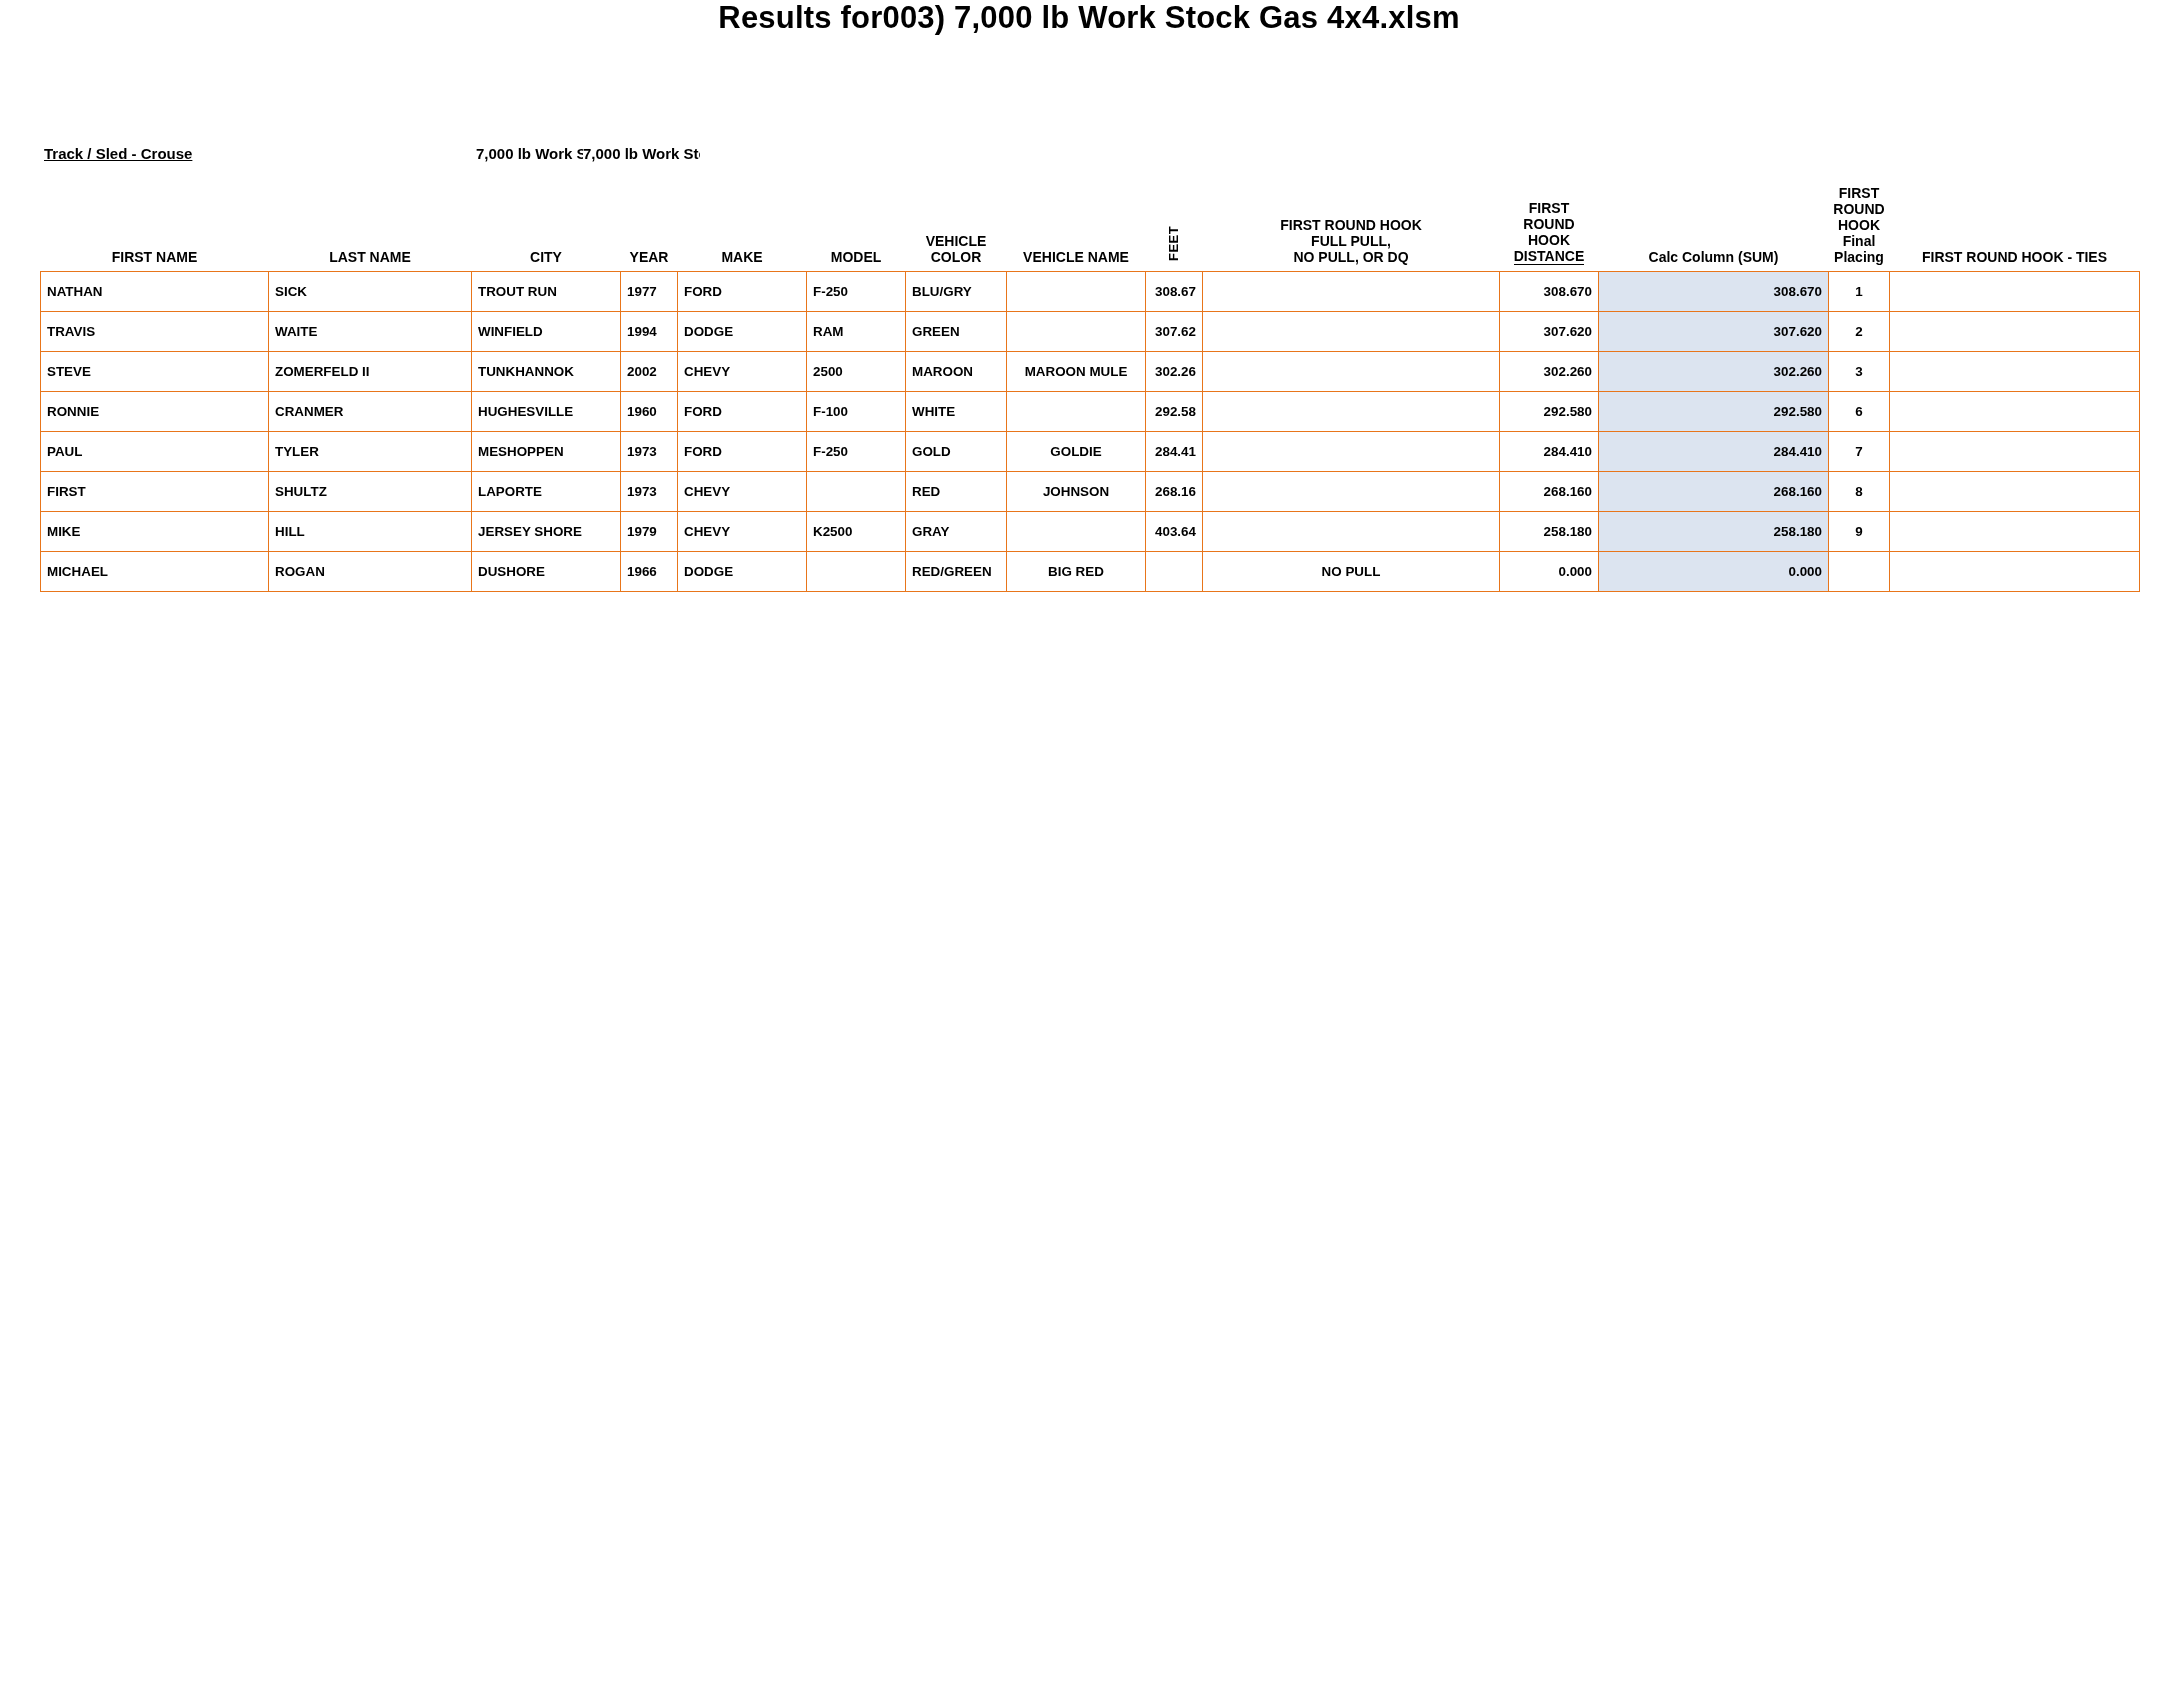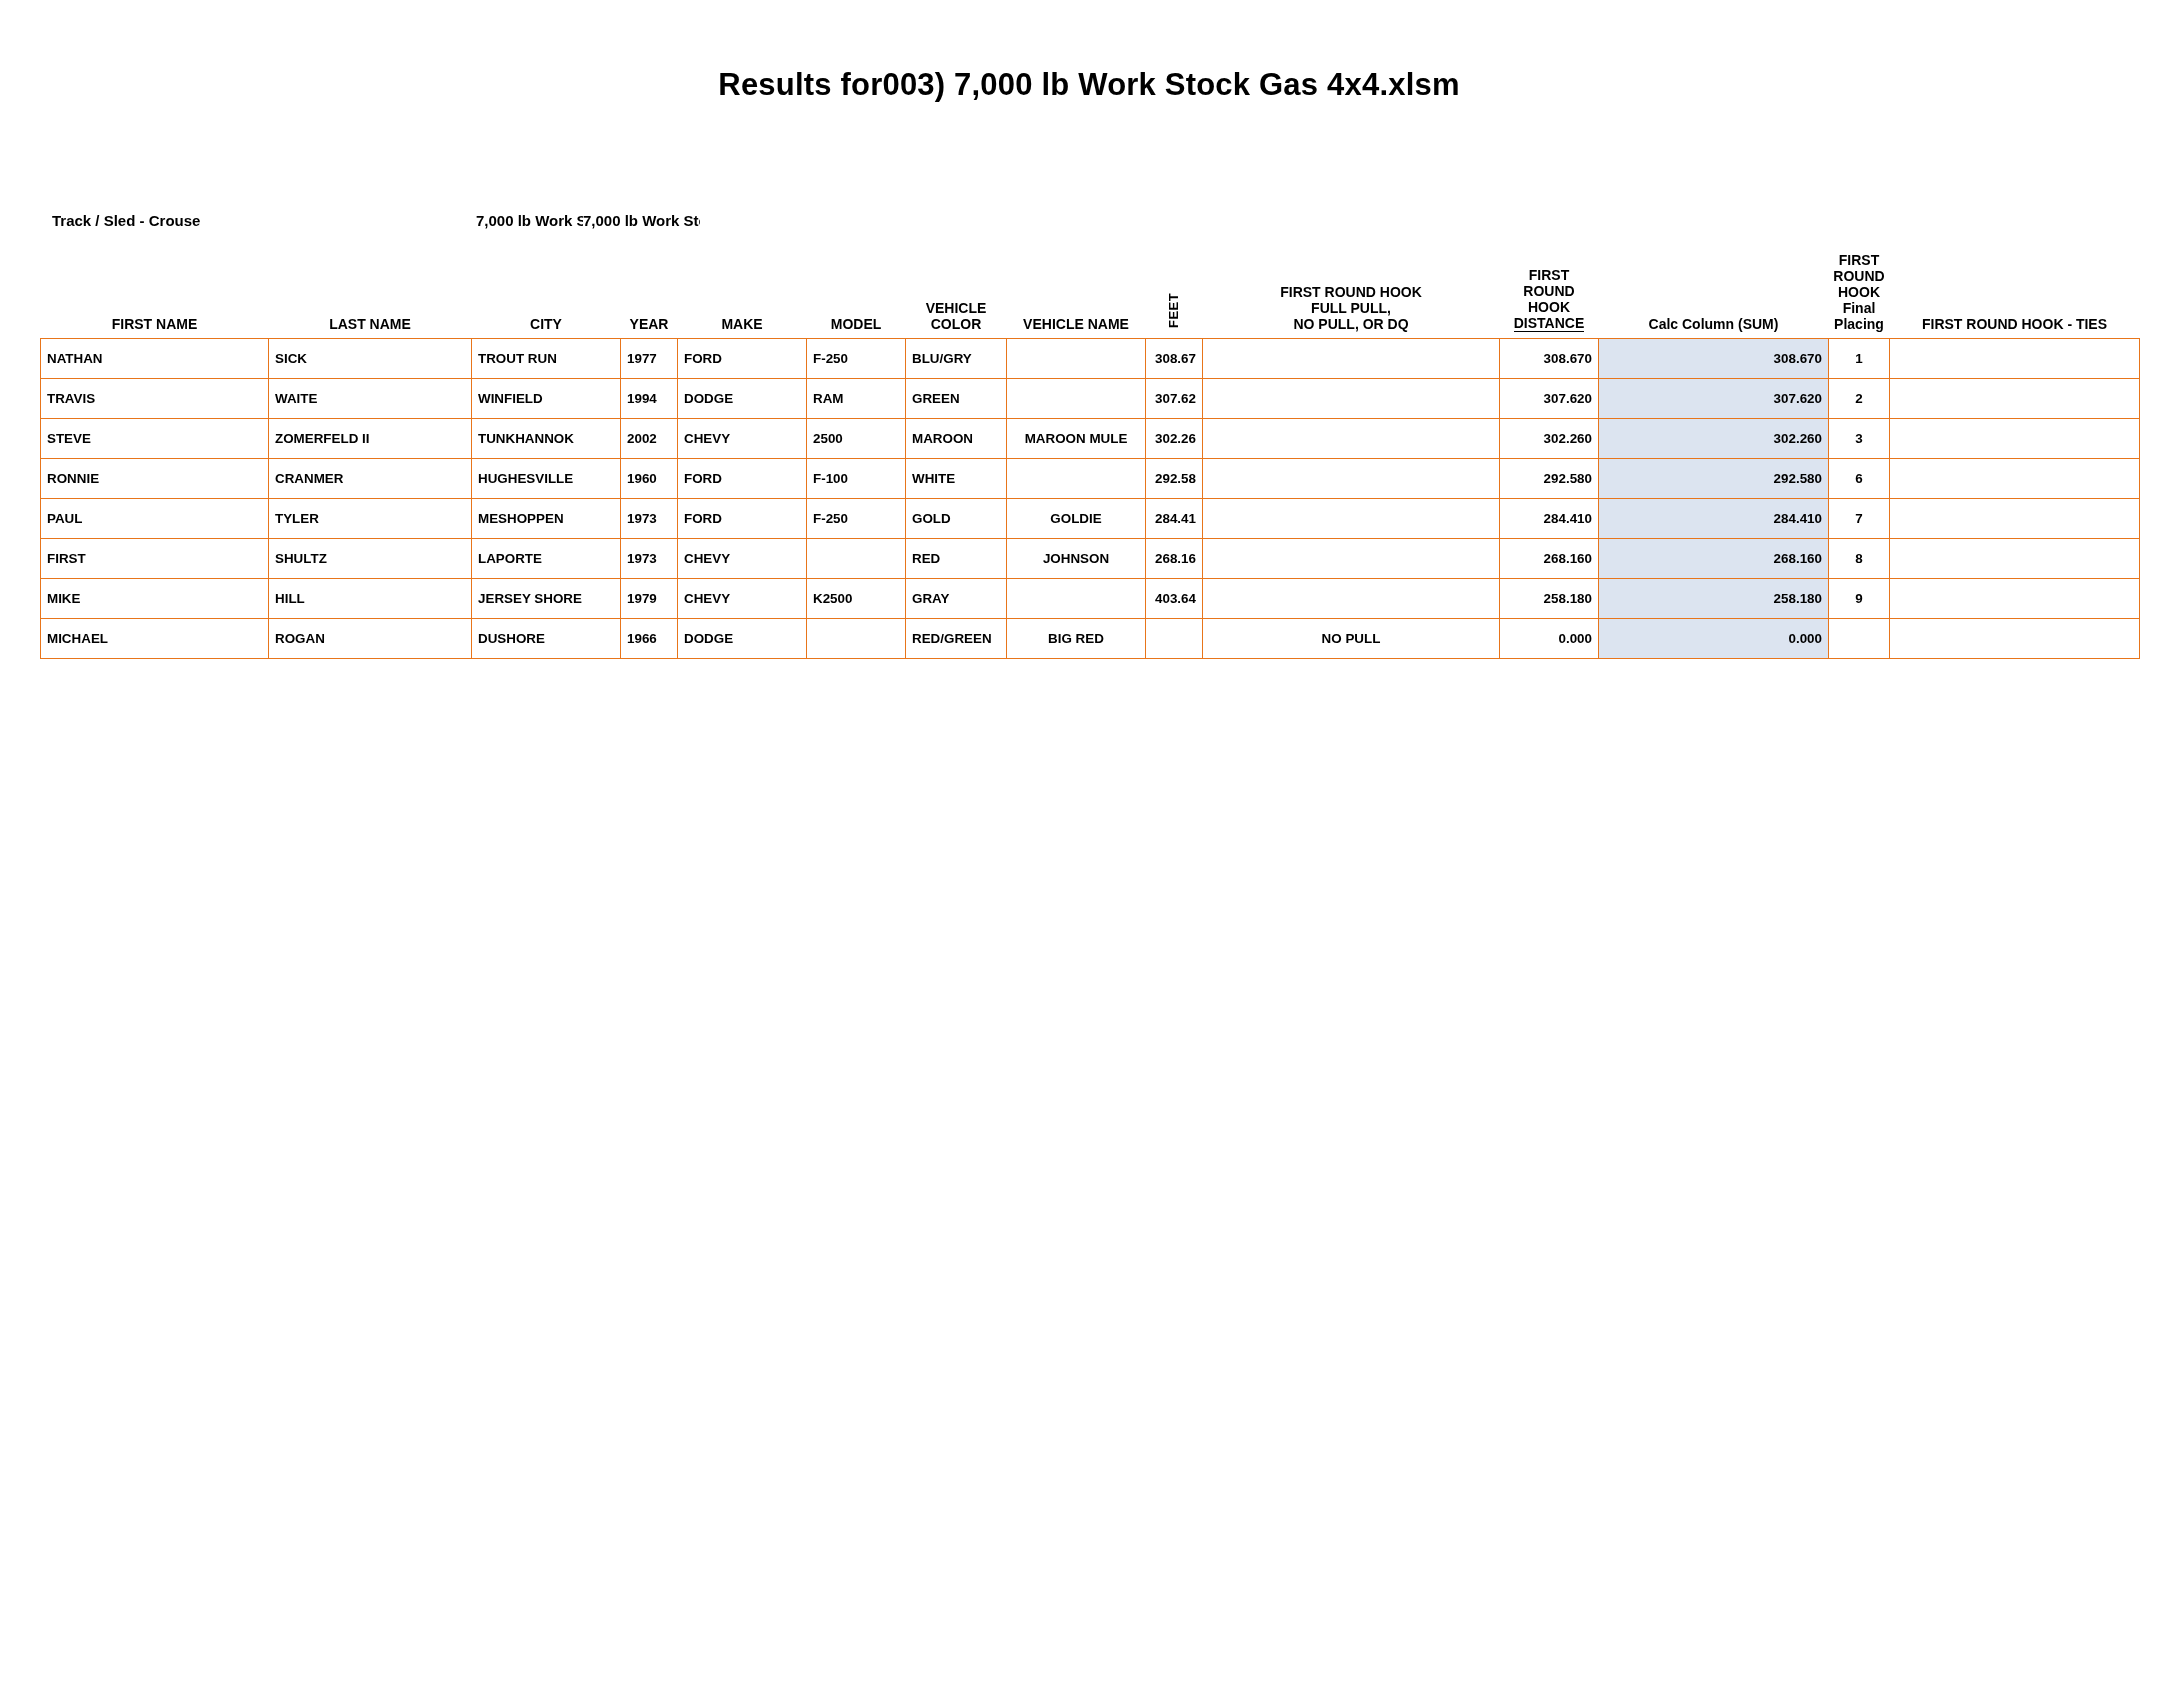--- a/index.html
+++ b/index.html
@@ -20,37 +20,37 @@
     width: 2178px;
     height: 1683px;
     box-sizing: border-box;
     padding: 0;
   }
   .doc-title {
     text-align: center;
     font-size: 31px;
     font-weight: bold;
     letter-spacing: 0.2px;
-    margin-top: 67px;
     font-family: "Liberation Sans", sans-serif;
   }
   .meta-row {
     position: relative;
     height: 24px;
     margin-top: 109px;
     margin-left: 40px;
     margin-right: 40px;
     font-size: 15px;
     font-weight: bold;
   }
   .meta-track {
     position: absolute;
-    left: 12px;
+    left: 4px;
     top: 0px;
     white-space: nowrap;
+    text-decoration: underline;
   }
   .meta-class1 {
     position: absolute;
     left: 436px;
     top: 0px;
     white-space: nowrap;
     overflow: hidden;
     width: 107px;
   }
   .meta-class2 {

